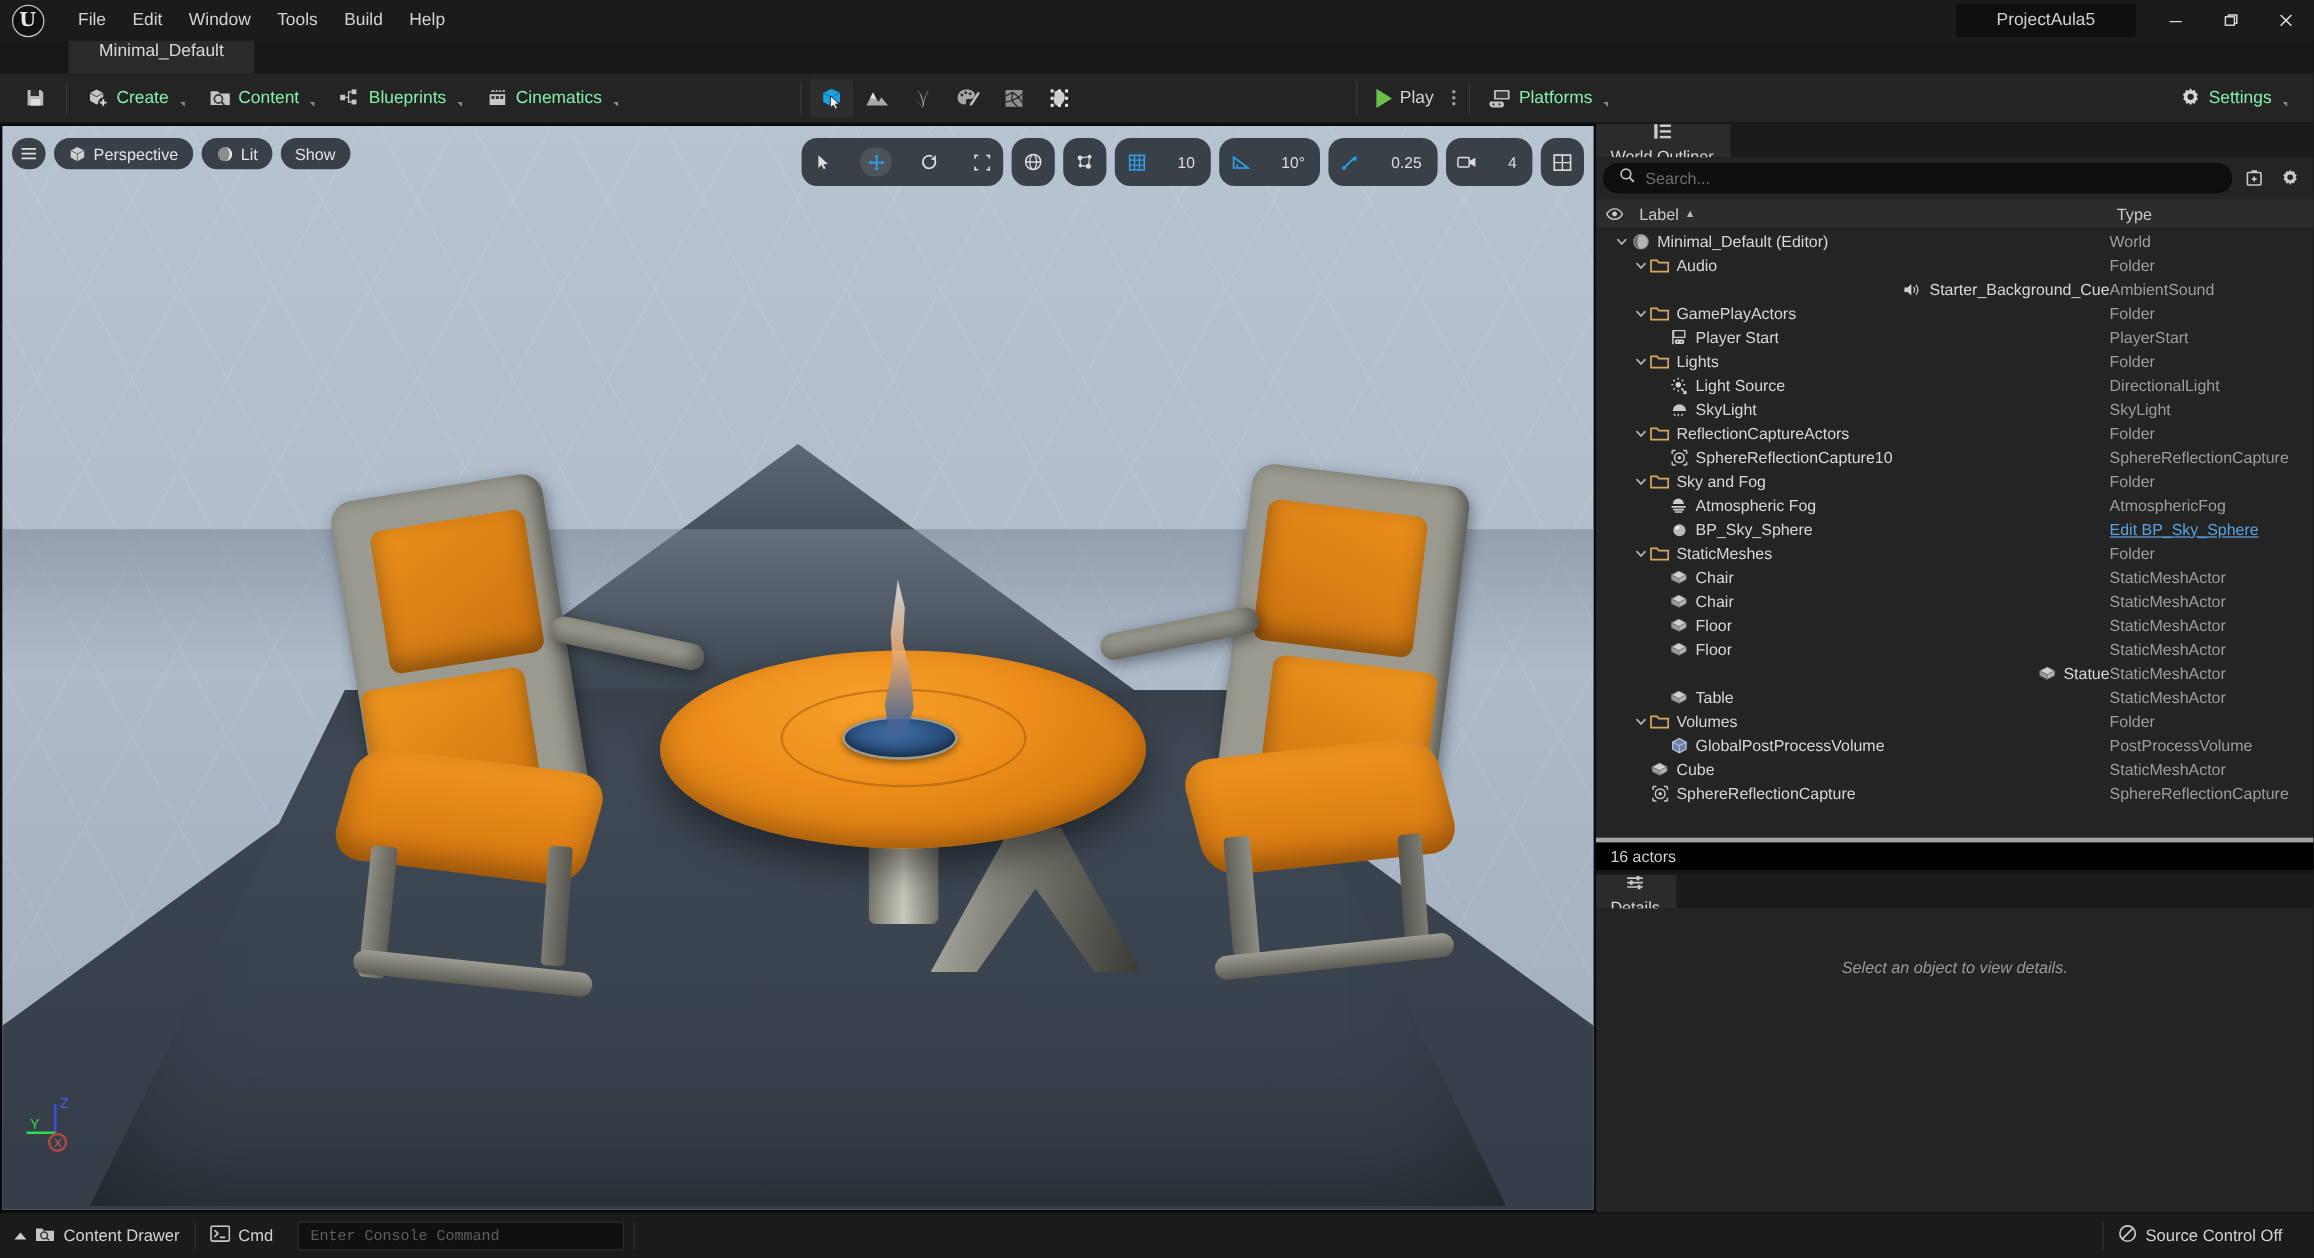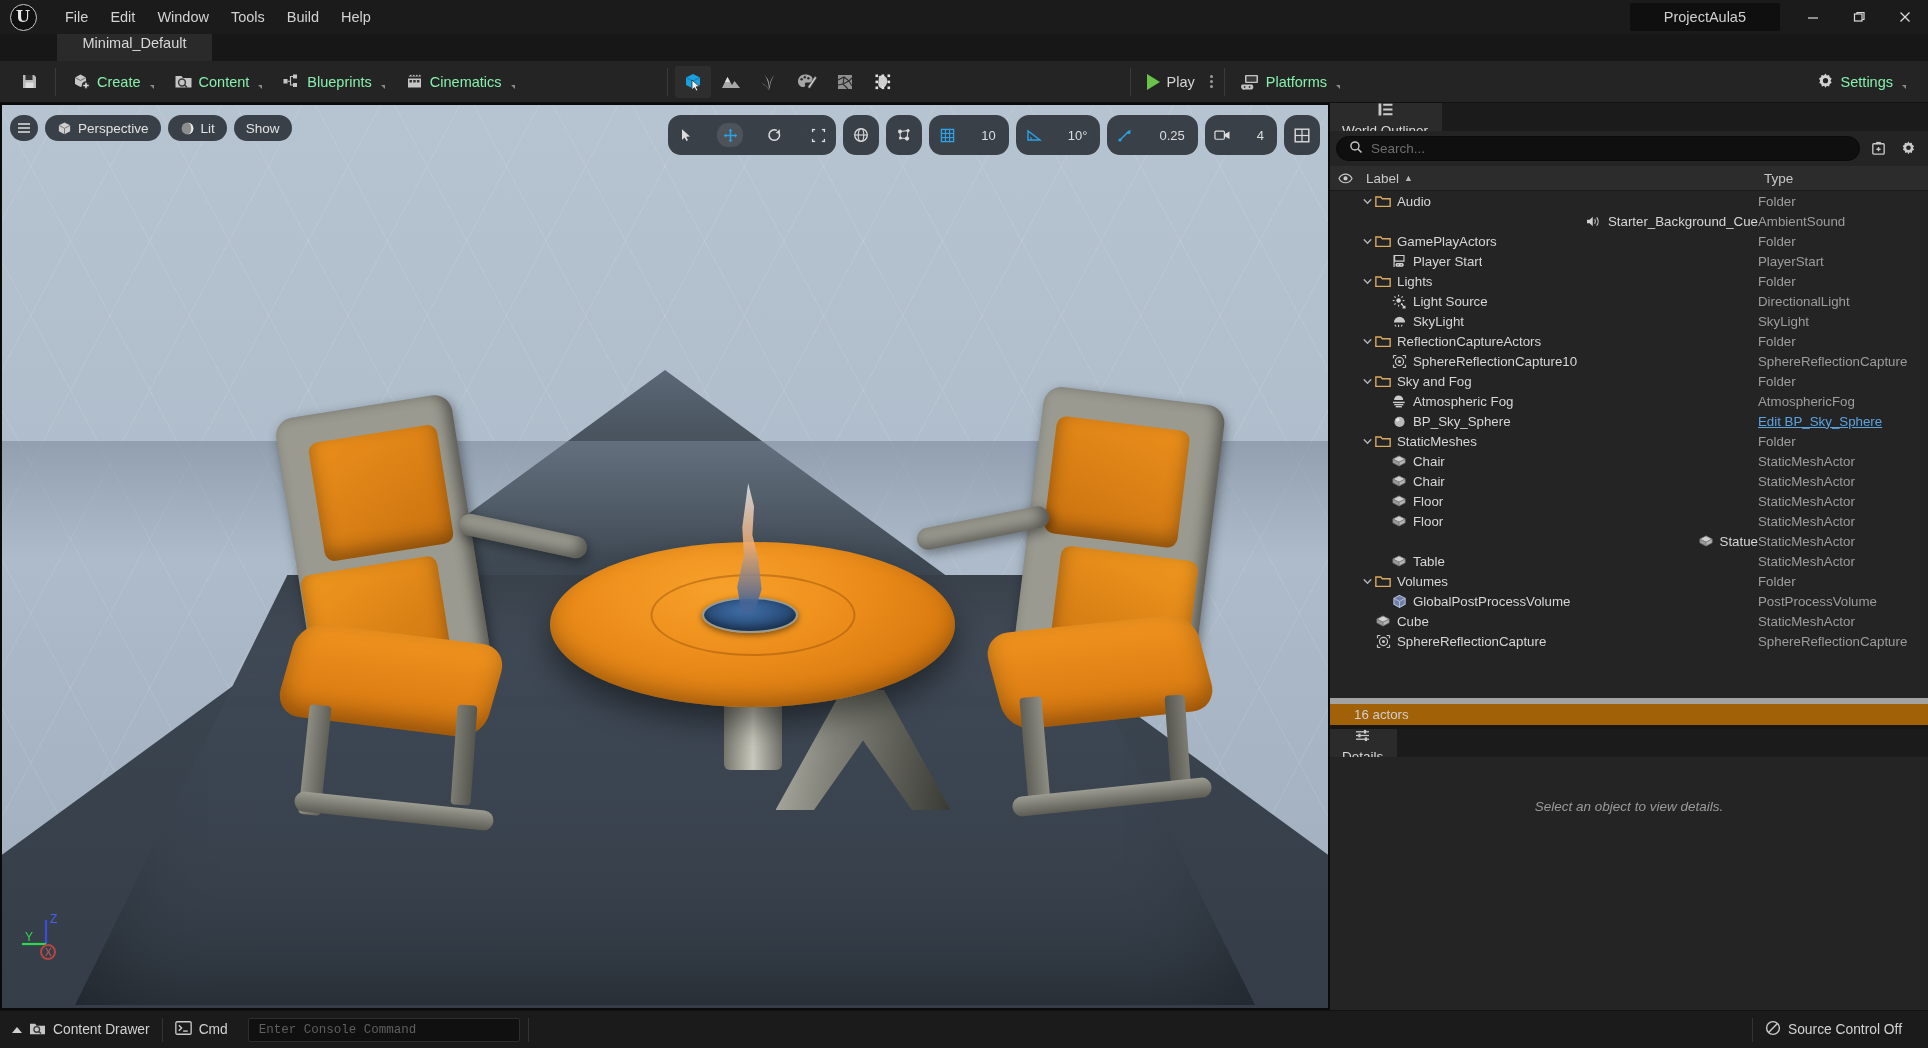--- a/index.html
+++ b/index.html
@@ -264,22 +264,22 @@
   .trow .type-cell { width: 170px; flex: 0 0 170px; color: #9d9d9d; font-size: 13.3px; overflow: hidden; text-overflow: ellipsis; }
   .twisty {
     width: 14px; height: 14px; flex: 0 0 14px; display: flex; align-items: center; justify-content: center;
   }
   .twisty svg { display: block; }
   .ticon { width: 18px; height: 16px; flex: 0 0 18px; display: flex; align-items: center; justify-content: center; margin-right: 5px; }
   .tlabel { overflow: hidden; text-overflow: ellipsis; }
   .edit-link { color: #5ba3e0; text-decoration: underline; }
 
   .tree-footer {
-    height: 27px; flex: 0 0 27px; background: #a16207; display: flex; align-items: center;
-    padding-left: 24px; font-size: 13.3px; color: #cfcfcf; border-top: 6px solid #a3a3a3;
+    height: 27px; flex: 0 0 27px; background: #000000; display: flex; align-items: center;
+    padding-left: 12px; font-size: 13.3px; color: #cfcfcf; border-top: 4px solid #a3a3a3;
   }
 
   .panel-split { height: 4px; flex: 0 0 4px; background: #171717; }
 
   .details-body {
     flex: 1 1 auto; background: #242424; display: flex; align-items: flex-start; justify-content: center;
     padding-top: 42px;
   }
   .details-empty { font-size: 13.5px; color: #9a9a9a; font-style: italic; }
 
@@ -767,20 +767,38 @@
           </div>
           <div class="col-label">
             <span>Label</span>
             <span style="font-size:9px; color:#b8b8b8;">▲</span>
           </div>
           <div class="col-type">Type</div>
         </div>
 
         <div class="tree" id="outliner-tree">
             <div class="trow">
+              <div class="lbl-cell" style="padding-left: 14px;">
+                <span class="twisty">
+                  <svg width="11" height="11" viewBox="0 0 12 12">
+                    <path d="M2.4 4 L6 8 L9.6 4" fill="none" stroke="#b5b5b5" stroke-width="1.5" stroke-linecap="round"></path>
+                  </svg>
+                </span>
+                <span class="ticon">
+                  <svg width="15" height="15" viewBox="0 0 16 16">
+                    <circle cx="8" cy="8" r="6.4" fill="#b4b4b4"></circle>
+                    <path d="M8 1.6 a6.4 6.4 0 0 0 0 12.8 a3.2 6.4 0 0 1 0 -12.8" fill="#6e6e6e"></path>
+                    <circle cx="8" cy="8" r="6.4" fill="none" stroke="#888" stroke-width="1"></circle>
+                  </svg>
+                </span>
+                <span class="tlabel">Minimal_Default (Editor)</span>
+              </div>
+              <div class="type-cell">World</div>
+            </div>
+            <div class="trow">
               <div class="lbl-cell" style="padding-left: 30px;">
                 <span class="twisty">
                   <svg width="11" height="11" viewBox="0 0 12 12">
                     <path d="M2.4 4 L6 8 L9.6 4" fill="none" stroke="#b5b5b5" stroke-width="1.5" stroke-linecap="round"></path>
                   </svg>
                 </span>
                 <span class="ticon">
                   <svg width="16" height="13" viewBox="0 0 17 14">
                     <path d="M0.8 2.2h5.4l1.5 1.9h8.5v8.2H0.8z" fill="none" stroke="#d9a95e" stroke-width="1.5"></path>
                   </svg>

